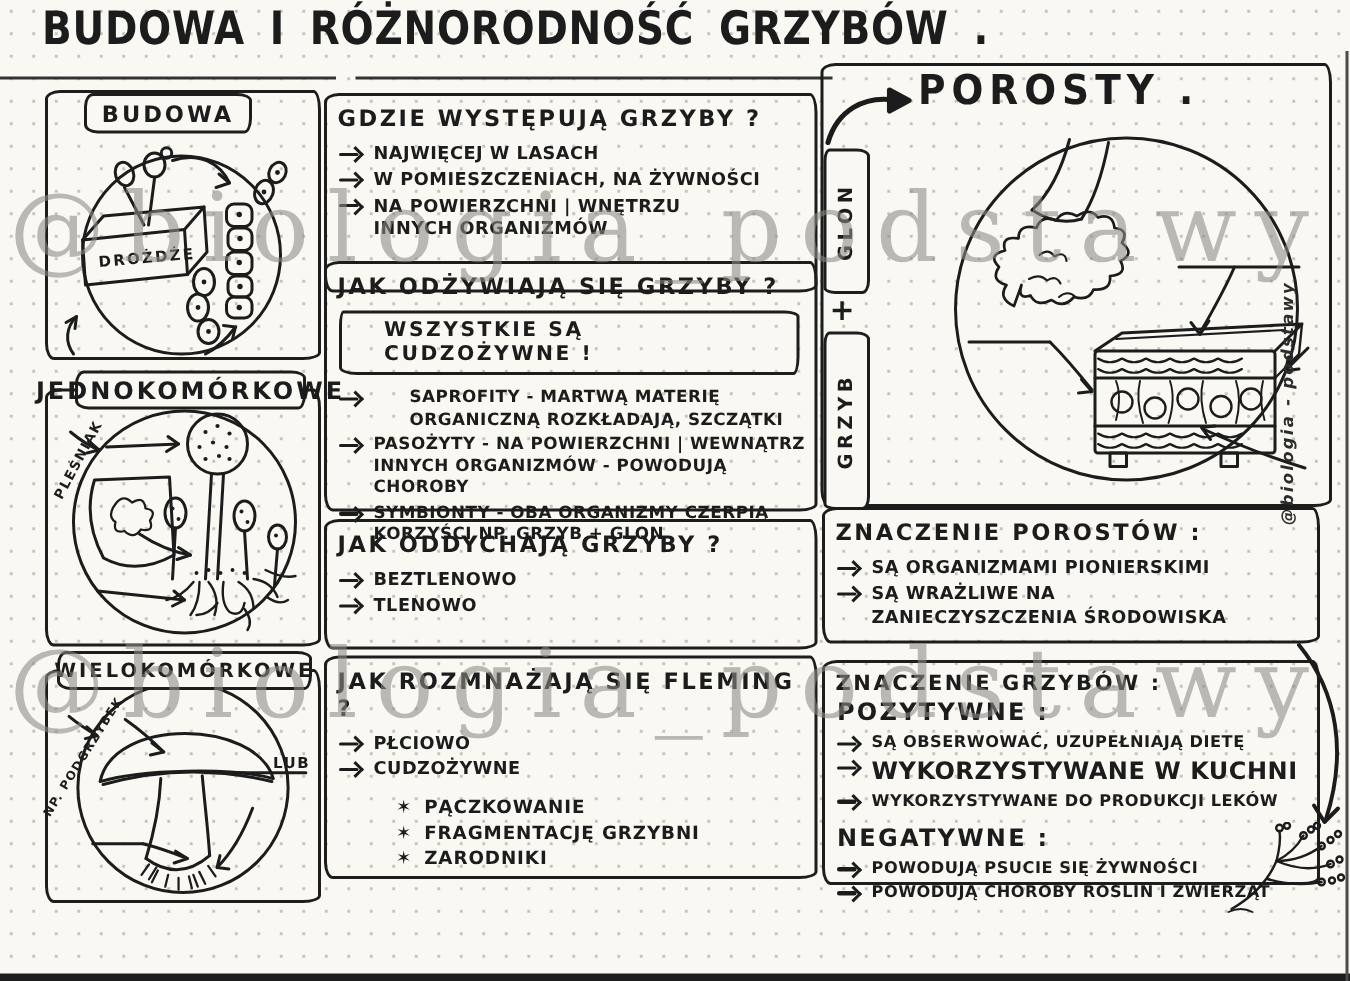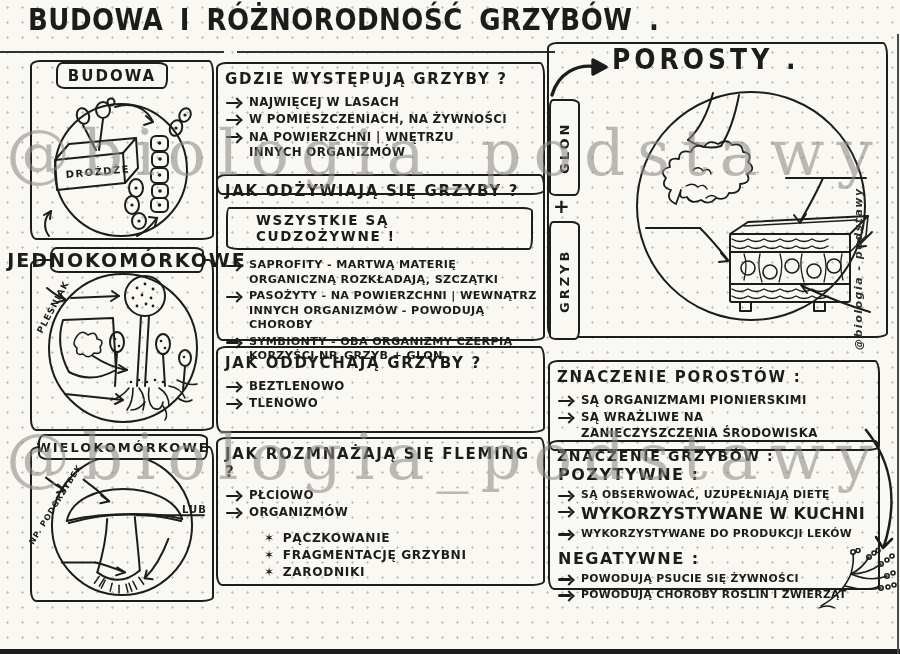--- a/index.html
+++ b/index.html
@@ -135,21 +135,21 @@
         <circle cx="126.5" cy="115" r="1.8"></circle>
       <circle cx="143" cy="38" r="1.6"></circle>
         <circle cx="152" cy="25" r="1.6"></circle>
       <circle cx="103" cy="98" r="1.6"></circle>
         <circle cx="99" cy="115" r="1.6"></circle>
         <circle cx="106" cy="131" r="1.6"></circle>
     </g>
     <text x="33" y="88" font-size="10" font-weight="bold" letter-spacing="1.5" fill="#1c1c1c" transform="rotate(-5 33 88)">DROŻDŻE</text>
   </svg>
 
-  <div class="tag" style="left:50px;top:247px;width:154px;height:26px;font-size:19px;">
+  <div class="tag" style="left:50px;top:247px;width:154px;height:26px;font-size:16px;">
     <span>JEDNOKOMÓRKOWE</span>
   </div>
   <div class="sketch" style="left:30px;top:259px;width:184px;height:172px;"></div>
   <div class="diag" style="left:18px;top:302px;width:70px;text-align:center;transform:rotate(-62deg);">PLEŚNIAK</div>
   <svg class="draw" style="left:33px;top:262px;" width="178" height="168" viewBox="0 0 178 168">
     <g fill="none" stroke="#1c1c1c" stroke-width="2" stroke-linecap="round" stroke-linejoin="round">
       <circle cx="90" cy="86" r="74"></circle>
       <path d="M14,26 C20,31 26,35 33,38"></path>
         <path d="M26,32 L33,38 L25,40"></path>
       <path d="M30,58 L80,56 L83,108 Q58,122 36,110 Q22,84 30,58 Z"></path>
@@ -255,21 +255,21 @@
       </div>
     <div class="row">
         <span class="ar"></span>
         <span class="txt" style="max-width:240px;">NA POWIERZCHNI | WNĘTRZU INNYCH ORGANIZMÓW</span>
       </div>
   </div>
 
   <div class="sketch" style="left:216px;top:174px;width:329px;height:167px;">
     <div class="stitle">JAK ODŻYWIAJĄ SIĘ GRZYBY ?</div>
     <div class="highlight">WSZYSTKIE SĄ CUDZOŻYWNE !</div>
-    <div class="row" style="font-size:11.2px;">
+    <div class="row" style="font-size:11.2px;gap:24px;">
         <span class="ar"></span>
         <span class="txt">SAPROFITY - MARTWĄ MATERIĘ ORGANICZNĄ ROZKŁADAJĄ, SZCZĄTKI</span>
       </div>
     <div class="row" style="font-size:11.2px;">
         <span class="ar"></span>
         <span class="txt">PASOŻYTY - NA POWIERZCHNI | WEWNĄTRZ INNYCH ORGANIZMÓW - POWODUJĄ CHOROBY</span>
       </div>
     <div class="row" style="font-size:11.2px;">
         <span class="ar"></span>
         <span class="txt">SYMBIONTY - OBA ORGANIZMY CZERPIĄ KORZYŚCI NP. GRZYB + GLON</span>
@@ -289,21 +289,21 @@
   </div>
 
   <div class="sketch" style="left:216px;top:437px;width:329px;height:149px;">
     <div class="stitle">JAK ROZMNAŻAJĄ SIĘ FLEMING ?</div>
     <div class="row">
         <span class="ar"></span>
         <span class="txt">PŁCIOWO</span>
       </div>
     <div class="row">
         <span class="ar"></span>
-        <span class="txt">ORGANIZMÓW</span>
+        <span class="txt">CUDZOŻYWNE</span>
       </div>
     <div class="starrow" style="margin-top:10px;">
         <span class="glyph">✶</span>
         <span>PĄCZKOWANIE</span>
       </div>
     <div class="starrow">
         <span class="glyph">✶</span>
         <span>FRAGMENTACJĘ GRZYBNI</span>
       </div>
     <div class="starrow">
@@ -368,21 +368,21 @@
         <path d="M241,152 L239,161 L248,160"></path>
       <path d="M28,142 L82,142"></path>
       <path d="M82,142 C94,154 102,164 110,174"></path>
         <path d="M103,167 L110,175 L101,176"></path>
       <path d="M252,226 C232,220 206,210 184,200"></path>
         <path d="M192,198 L183,199 L189,207"></path>
     </g>
   </svg>
   <div class="signature">@biologia - podstawy</div>
 
-  <div class="sketch" style="left:548px;top:360px;width:332px;height:91px;">
+  <div class="sketch" style="left:548px;top:338px;width:332px;height:91px;">
     <div class="stitle">ZNACZENIE POROSTÓW :</div>
     <div class="row">
         <span class="ar"></span>
         <span class="txt">SĄ ORGANIZMAMI PIONIERSKIMI</span>
       </div>
     <div class="row">
         <span class="ar"></span>
         <span class="txt" style="max-width:250px;">SĄ WRAŻLIWE NA ZANIECZYSZCZENIA ŚRODOWISKA</span>
       </div>
   </div>

